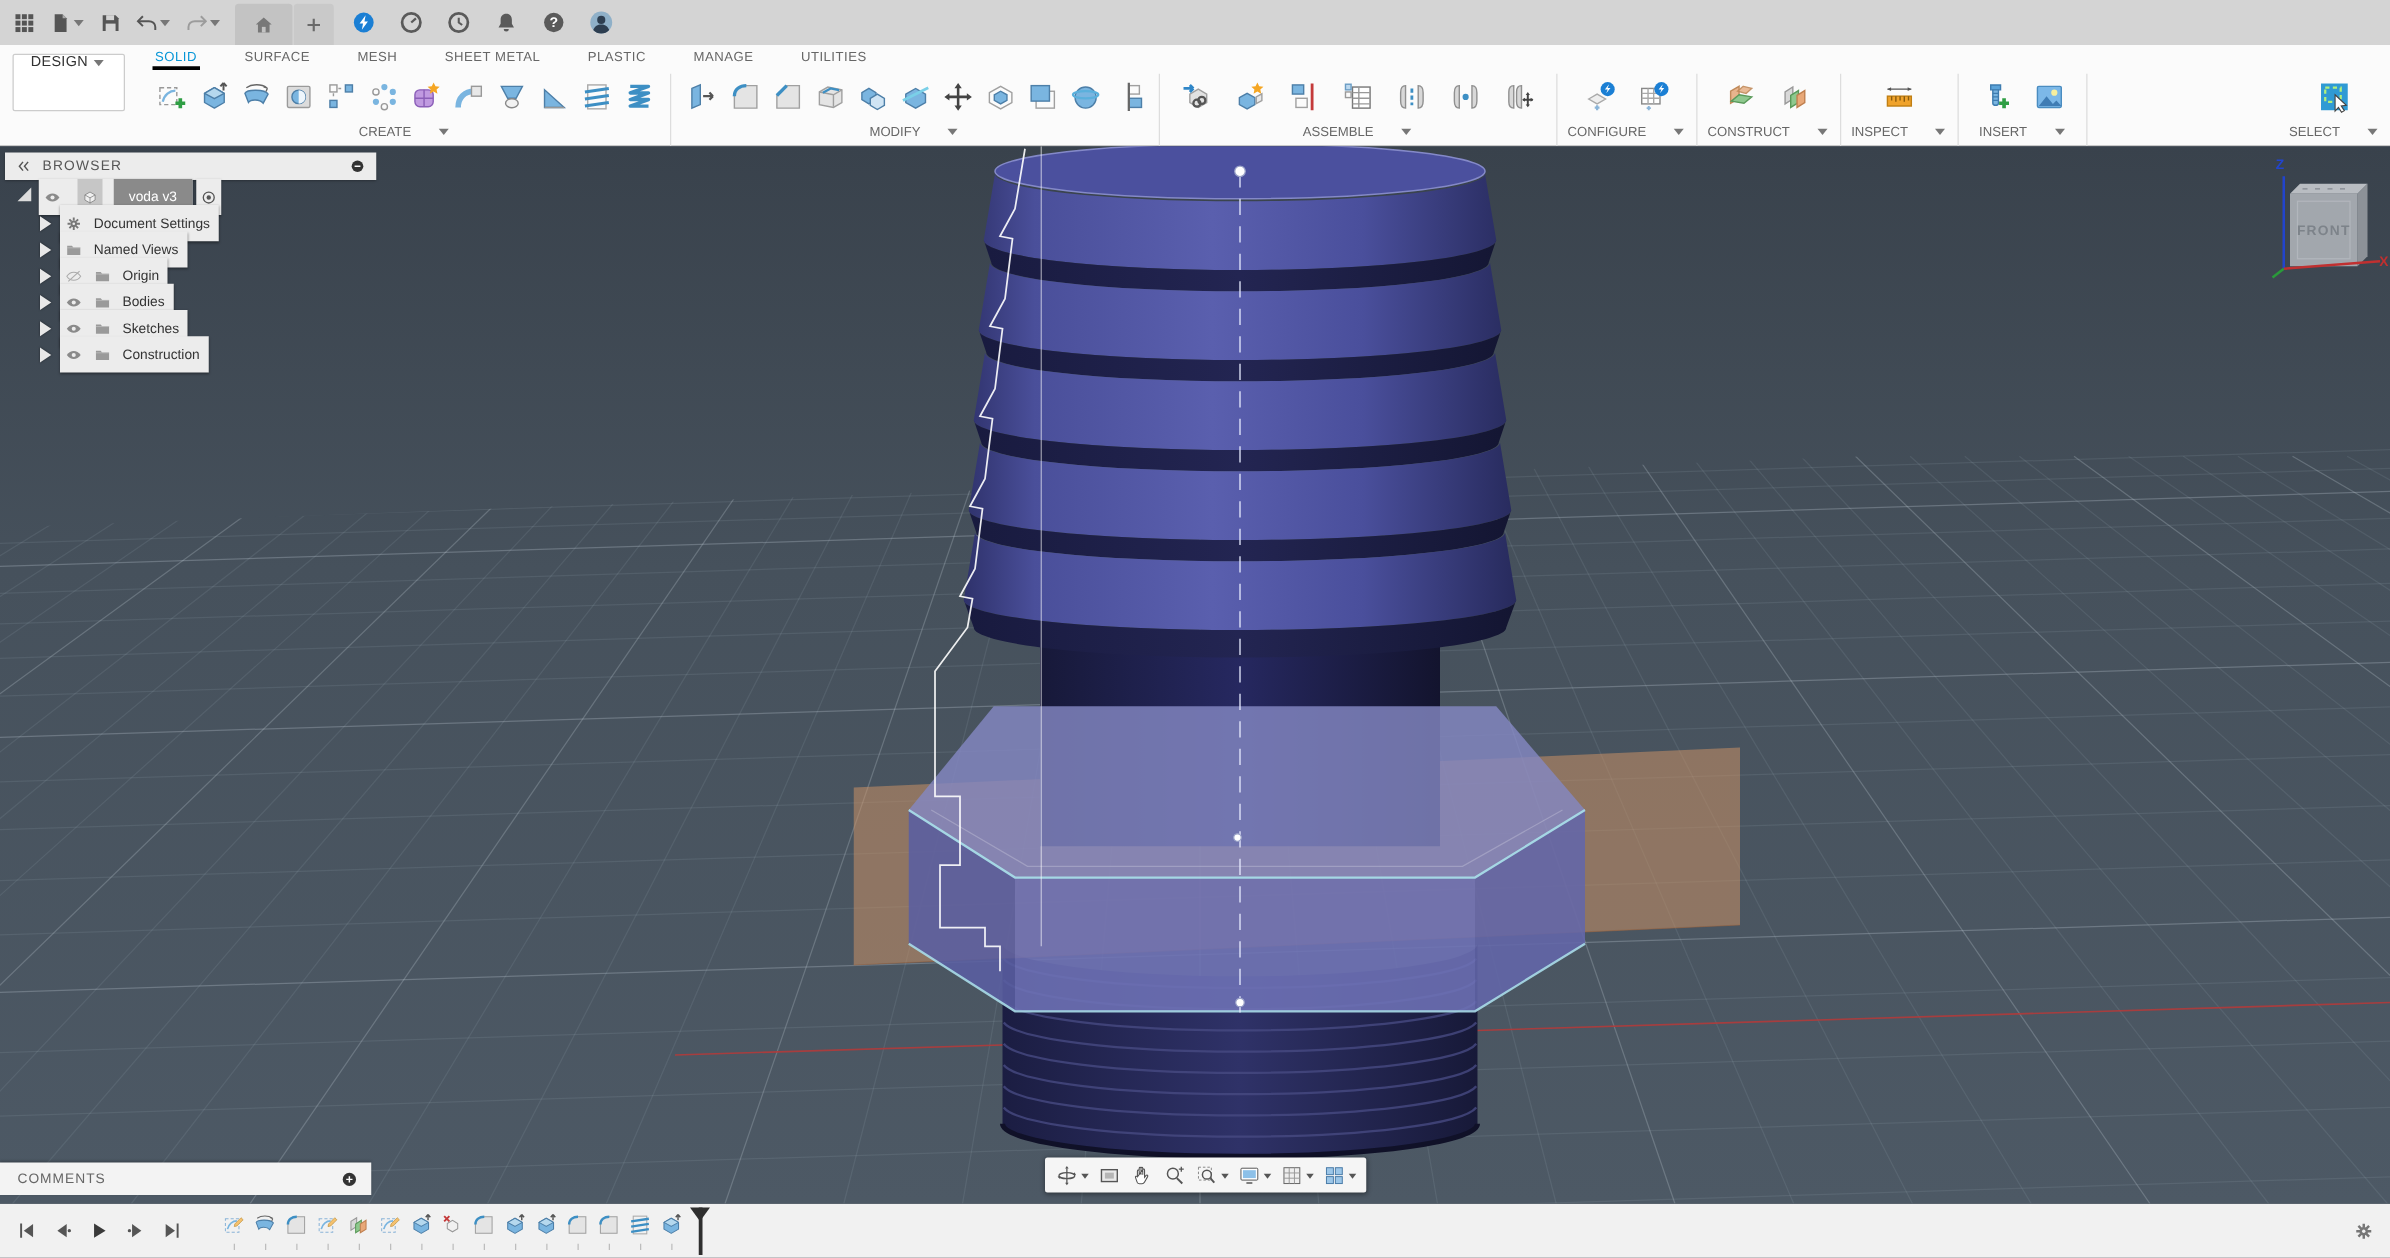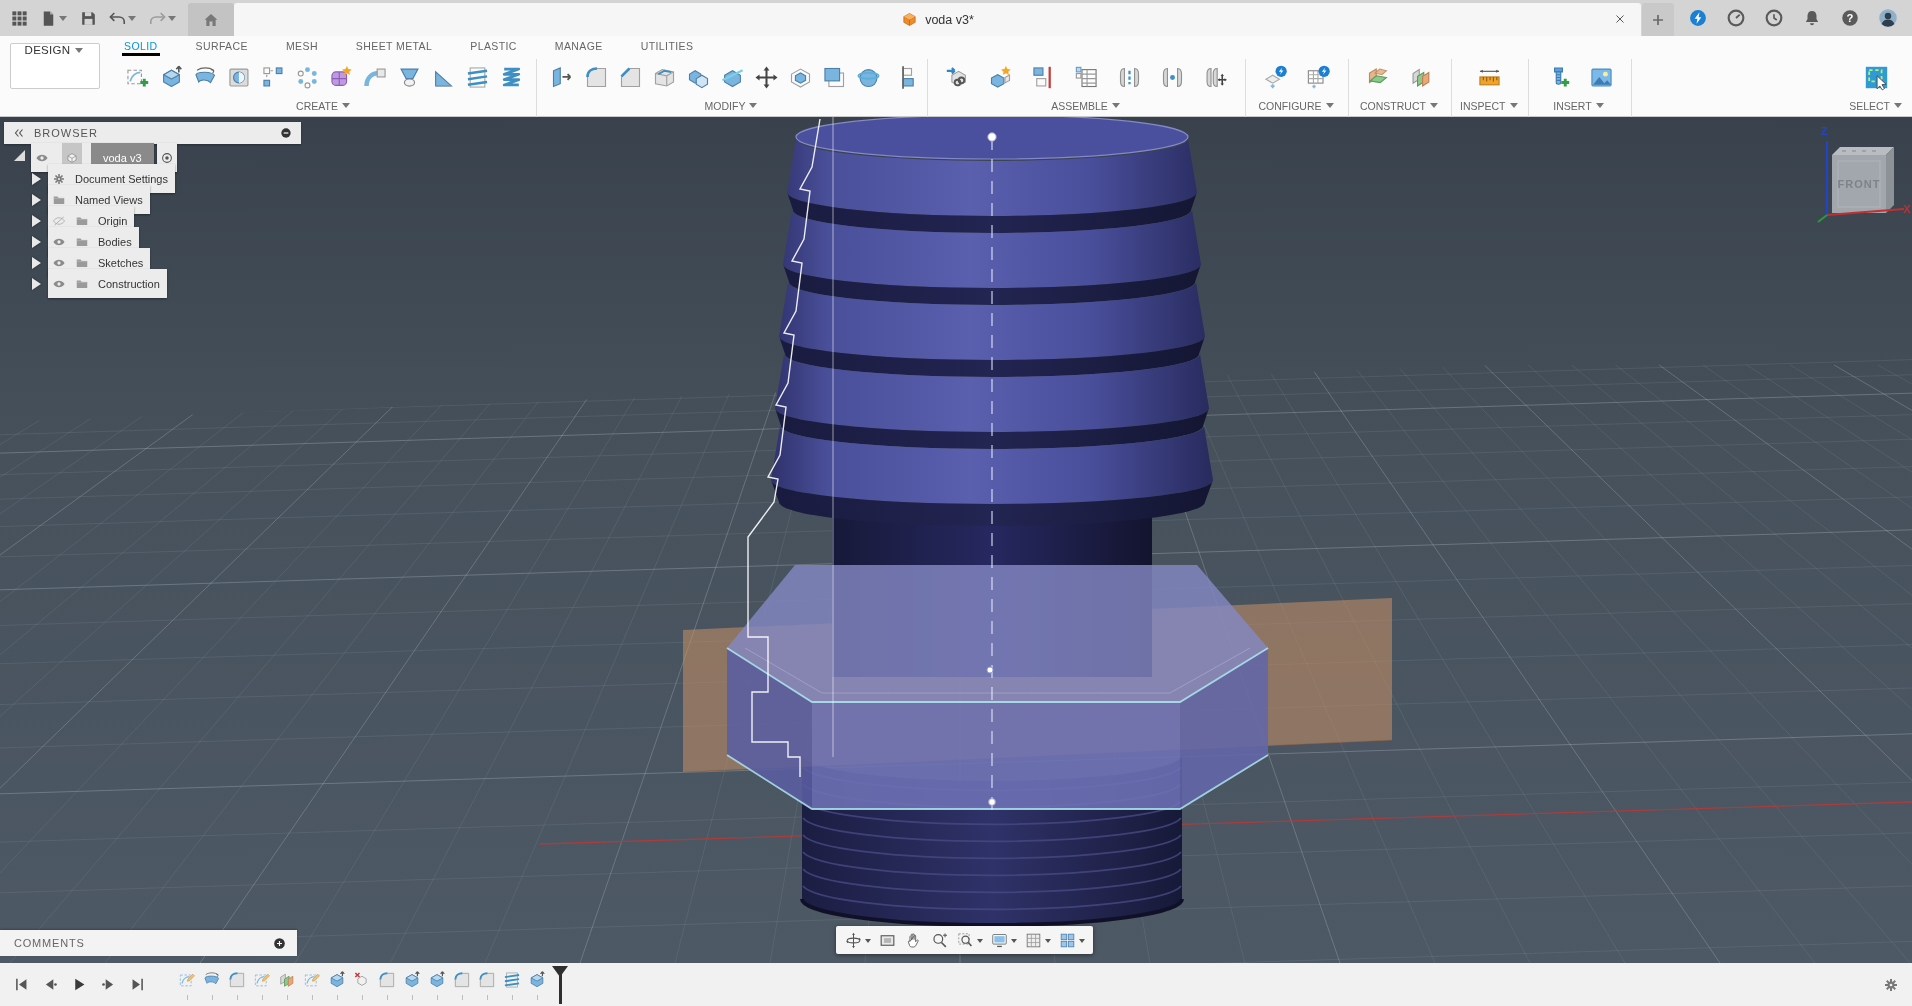--- a/index.html
+++ b/index.html
@@ -33,21 +33,21 @@
   .ribbon-wrap { margin-left:112px; height:100%; display:flex; flex-direction:column; }
   .rtabs { display:flex; gap:34px; padding:4px 0 0 10px; height:20px; }
   .rtab { font-size:10.5px; color:#666; letter-spacing:.4px; padding:0 2px 3px 2px; cursor:default; }
   .rtab.active { color:#0696d7; border-bottom:3px solid #000000; }
   .ribbon { display:flex; align-items:flex-start; flex:1; padding-top:1px; }
   .rgroup { display:flex; flex-direction:column; align-items:center; padding:0 8px; }
   .ricons { display:flex; align-items:center; height:40px; }
   .ricon { width:34px; height:36px; display:flex; align-items:center; justify-content:center; border-radius:2px; }
   .ricon svg { width:27px; height:27px; }
   .rgroup.wide .ricon { width:43px; }
-  .rlabel { font-size:10.5px; color:#666; display:flex; align-items:center; gap:3px; margin-top:2px; }
+  .rlabel { font-size:10.5px; color:#666; display:flex; align-items:center; gap:21px; margin-top:2px; }
   .rsep { width:1px; background:#ddd; height:58px; margin-top:2px; }
   .rgroup.push { margin-left:auto; }
 
   
   .viewport { position:relative; width:1912px; height:846px; background:#414b55; }
   #scene { position:absolute; inset:0; }
 
   
   .browser { position:absolute; left:4px; top:5px; width:300px; }
   .browser-header { width:297px; height:22px; background:#ececec; display:flex; align-items:center;
@@ -143,34 +143,20 @@
           <path d="M20.5 10H10c-3.6 0-6.5 2.6-6.5 6v3" fill="none" stroke="#9c9c9c" stroke-width="2"></path>
         </svg>
         <span class="caret"></span>
       </span>
   </div>
   <div class="home-tab">
     <svg viewBox="0 0 24 24">
         <path d="M12 4l8.5 7.5h-2.3V20H5.8v-8.5H3.5z" fill="#787878"></path>
         <rect x="10" y="14" width="4" height="6" fill="#c3c3c3"></rect>
       </svg>
-  </div>
-  <div class="doc-tab">
-    <span class="dt-inner">
-      <svg class="cube" viewBox="0 0 24 24">
-          <path d="M4 8l8-4.5L20 8v8l-8 4.5L4 16z" fill="#f08c28" stroke="#b8641a"></path>
-          <path d="M4 8l8 4.5L20 8" fill="none" stroke="#b8641a"></path>
-          <path d="M12 12.5V20" stroke="#b8641a"></path>
-          <path d="M4 8l8-4.5L20 8l-8 4.5z" fill="#f8b060"></path>
-        </svg>
-      <span>voda v3*</span>
-    </span>
-    <span class="close-x"><svg viewBox="0 0 24 24">
-          <path d="M6 6l12 12M18 6L6 18" stroke="#555" stroke-width="1.7"></path>
-        </svg></span>
   </div>
   <div class="add-tab">
       <svg viewBox="0 0 24 24">
         <path d="M12 4.5v15M4.5 12h15" stroke="#6a6a6a" stroke-width="2.6"></path>
       </svg>
     </div>
   <div class="tb-right">
     <span class="tb-btn">
         <svg viewBox="0 0 24 24">
           <circle cx="12" cy="12" r="9.5" fill="#1b7fd4"></circle>

